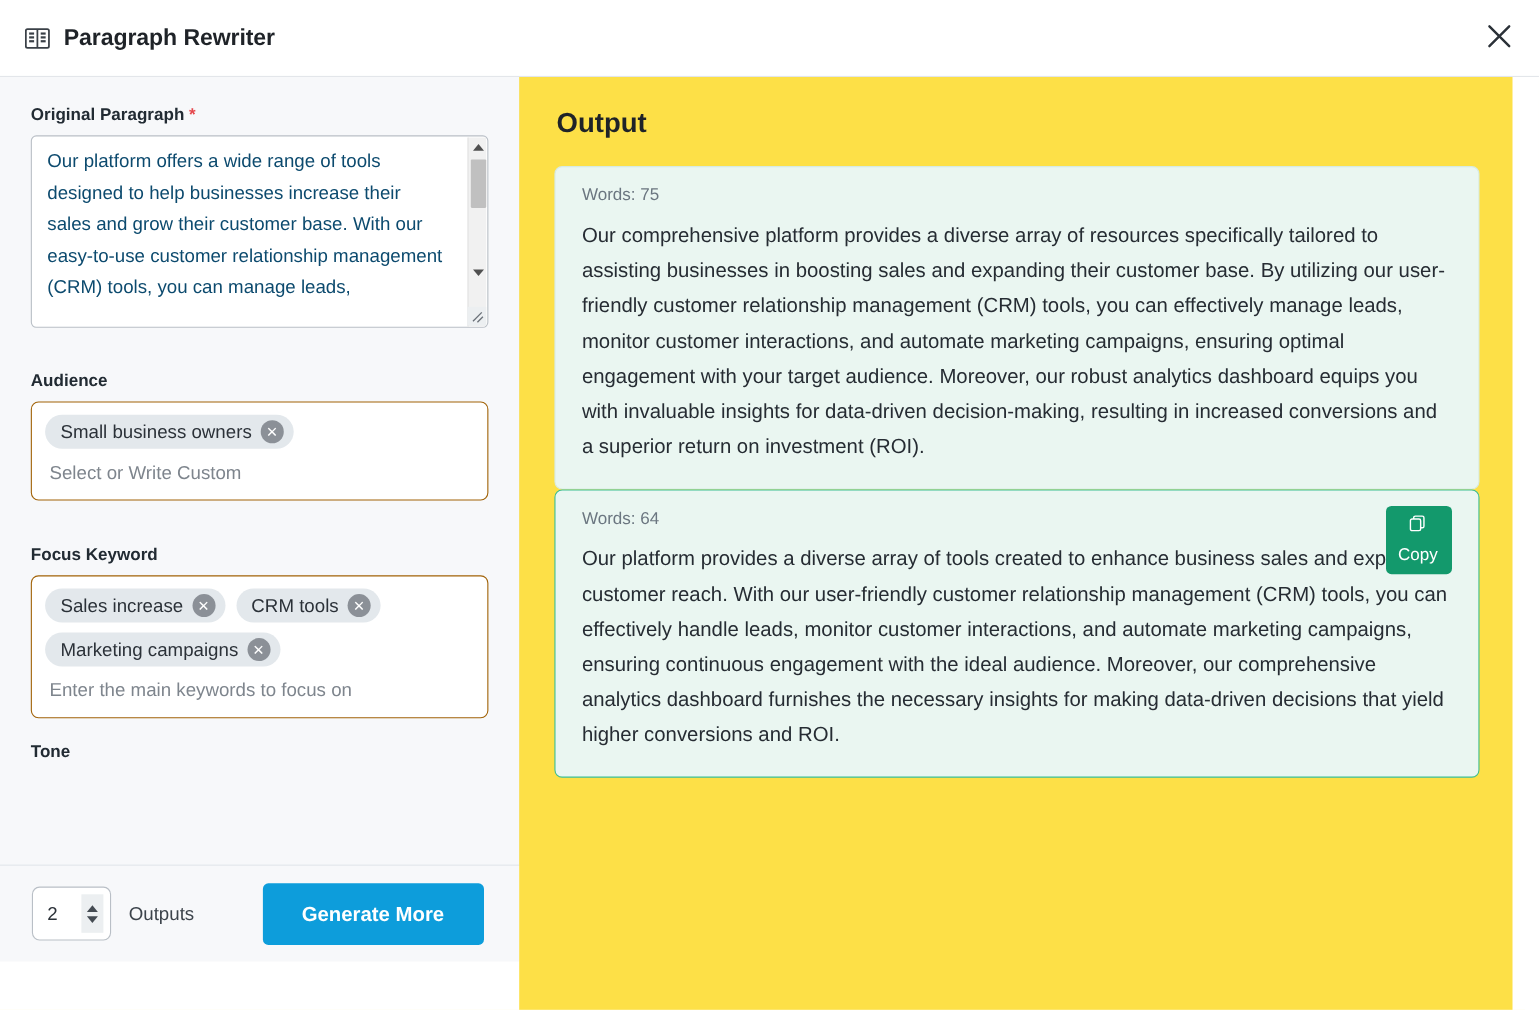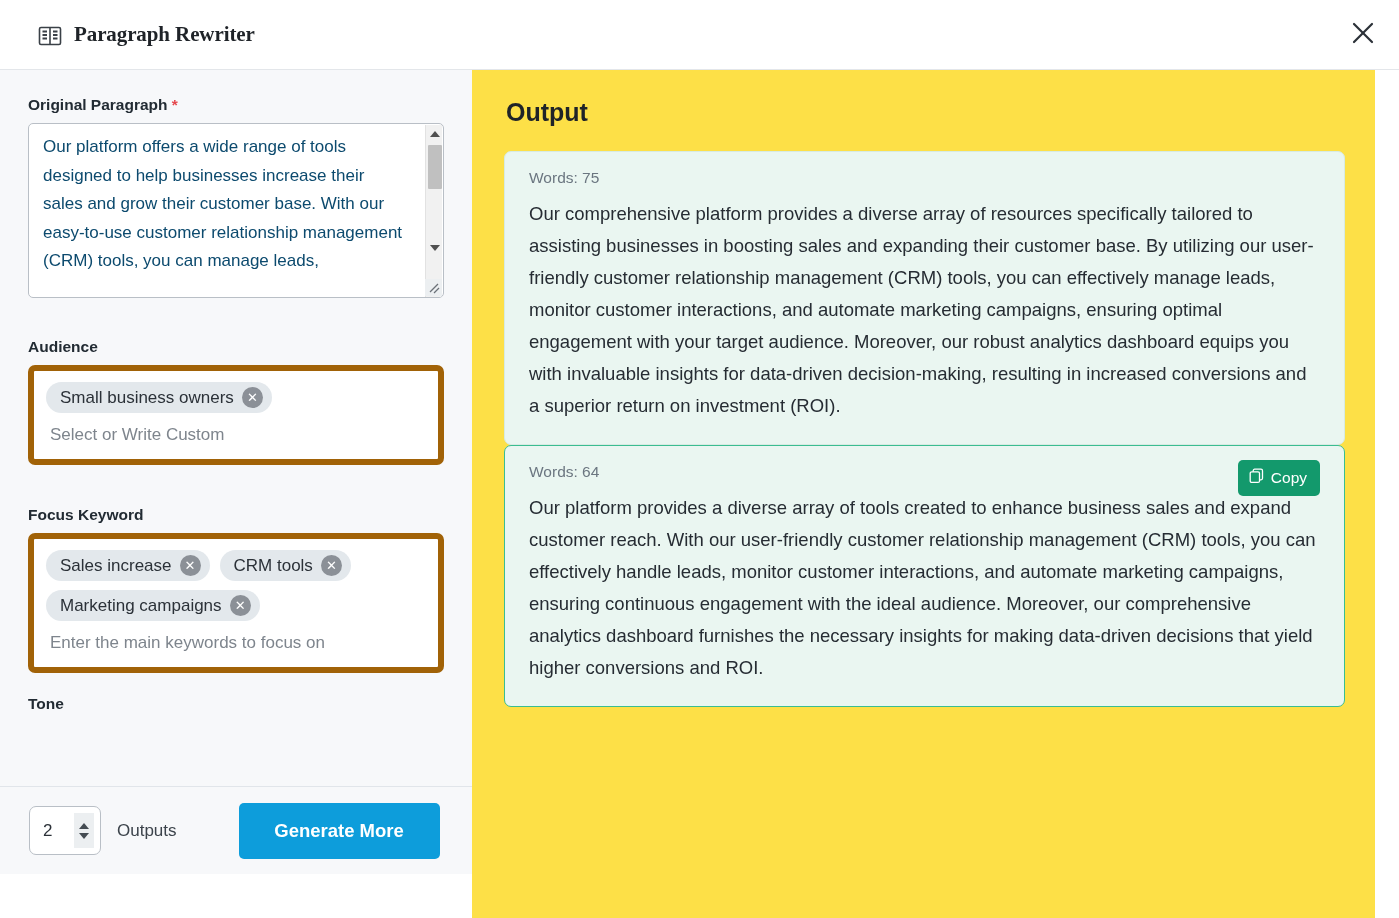--- a/index.html
+++ b/index.html
@@ -12,21 +12,21 @@
   }
 
   
   .titlebar {
     position: absolute; top: 0; left: 0;
     width: 1399px; height: 70px;
     background: #ffffff;
     border-bottom: 1px solid #e3e6ea;
     display: flex; align-items: center;
   }
-  .title-left { display: flex; align-items: flex-end; gap: 12px; padding-left: 38px; font-family: Liberation Serif, serif; }
+  .title-left { display: flex; align-items: center; gap: 12px; padding-left: 22px; }
   .book-icon { width: 24px; height: 22px; display: block; }
   .app-title {
     font-size: 21px; font-weight: bold; color: #1f2328;
     letter-spacing: -0.1px;
   }
   .close-btn {
     position: absolute; right: 14px; top: 50%; transform: translateY(-50%);
     width: 44px; height: 44px;
     display: flex; align-items: center; justify-content: center;
     cursor: pointer; background: transparent; border: none;
@@ -101,21 +101,21 @@
     position: absolute; right: 1px; bottom: 1px;
     width: 17px; height: 17px;
     background: #eceff1;
     cursor: nwse-resize;
   }
 
   
   .tag-box {
     width: 416px;
     background: #ffffff;
-    border: 6px solid #a16207;
+    border: 1px solid #a16207;
     border-radius: 7px;
     padding: 11px 12px 12px 12px;
   }
   .tag-row { display: flex; flex-wrap: wrap; gap: 9px 10px; }
   .tag {
     display: inline-flex; align-items: center; gap: 8px;
     background: #e3e8ec;
     border-radius: 16px;
     padding: 5px 9px 5px 14px;
     font-size: 17px; color: #2b3138;
@@ -243,20 +243,21 @@
   .copy-btn {
     position: absolute; right: 24px; top: 14px;
     display: inline-flex; align-items: center; gap: 7px;
     background: #13996c;
     color: #ffffff;
     border: none; border-radius: 5px;
     padding: 8px 13px 8px 11px;
     font-family: "Liberation Sans", sans-serif;
     font-size: 15.5px;
     cursor: pointer;
+    flex-direction: column;
   }
 </style>
 </head>
 <body>
 
 <div class="titlebar">
   <div class="title-left">
     <span class="book-icon">
       <svg width="24" height="22" viewBox="0 0 24 22">
         <rect x="1.5" y="2.5" width="21" height="17" rx="1.5" fill="none" stroke="#3a4047" stroke-width="1.6"></rect>

